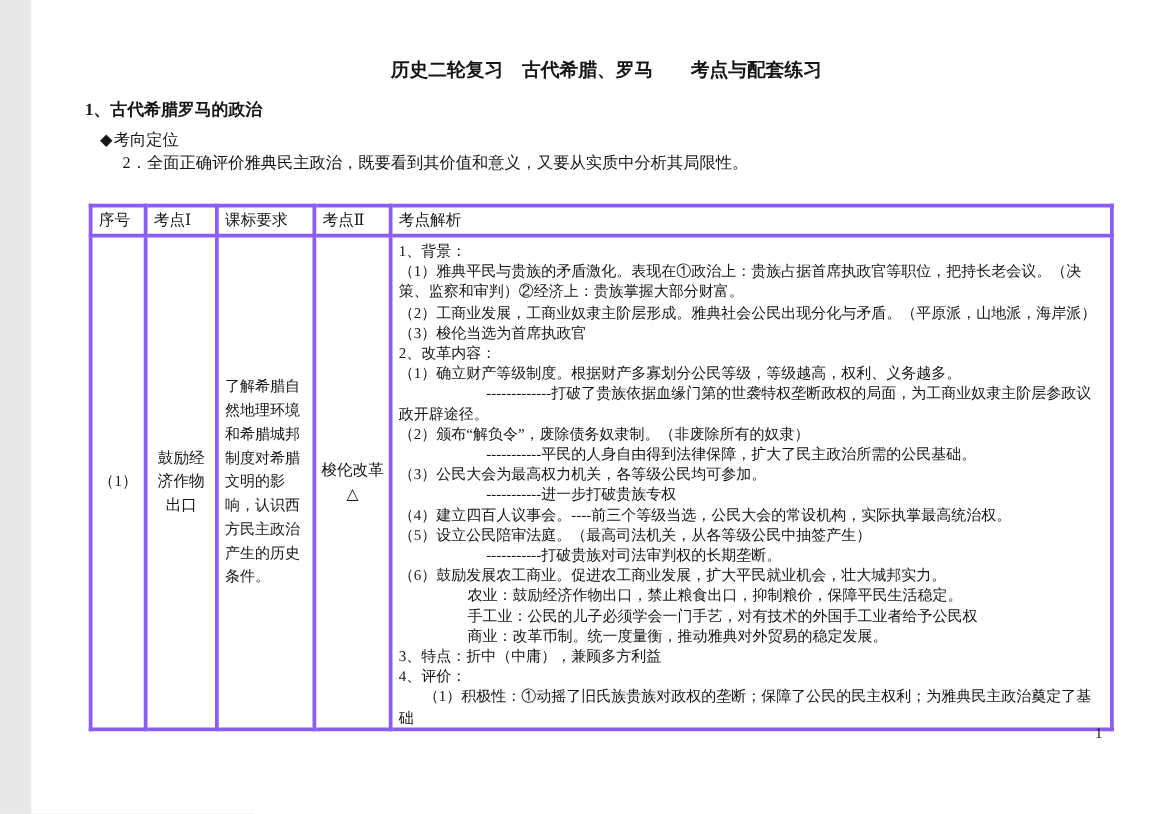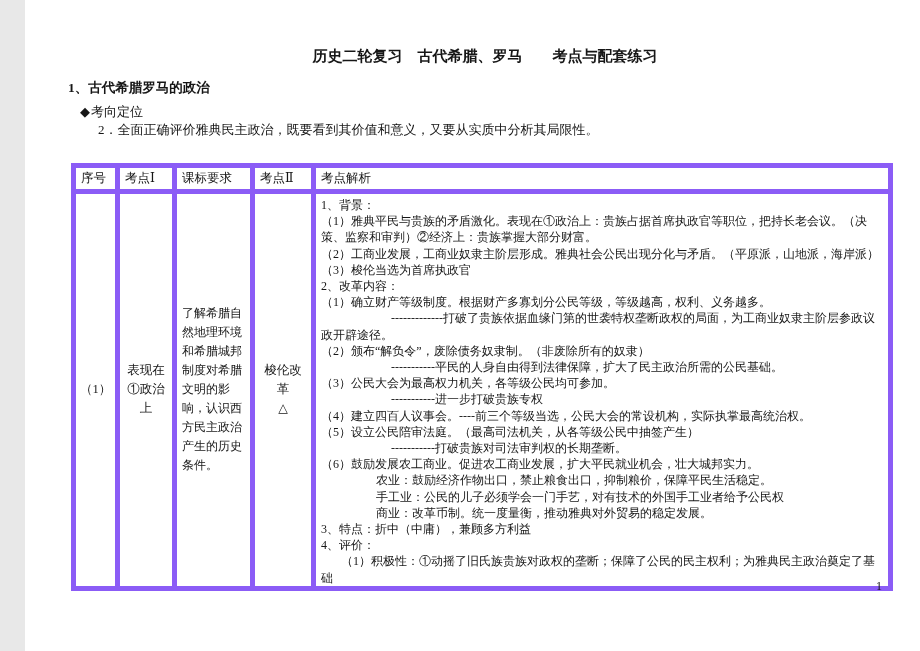--- a/index.html
+++ b/index.html
@@ -38,21 +38,21 @@
   .orient-row .oi-left{width:227px;flex:0 0 auto;}
   .orient-row .oi-right{flex:1 1 auto;}
   table.kaodian-table{
     position:absolute;
     left:46px;top:163px;
     width:817px;
     border-collapse:collapse;
     table-layout:fixed;
   }
   .kaodian-table th,.kaodian-table td{
-    border:5px solid #8b5cf6;
+    border:3px solid #8b5cf6;
     font-weight:normal;
     color:#161616;
   }
   .kaodian-table th{
     text-align:left;
     font-size:12.5px;
     padding:2px 5px;
     height:16px;
   }
   .kaodian-table tbody tr{height:387px;}
@@ -120,21 +120,21 @@
         <th>序号</th>
         <th>考点Ⅰ</th>
         <th>课标要求</th>
         <th>考点Ⅱ</th>
         <th>考点解析</th>
       </tr>
     </thead>
     <tbody>
       <tr>
         <td class="c-center">（1）</td>
-        <td class="c-center">表现在①政治上</td>
+        <td class="c-center">鼓励经济作物出口</td>
         <td class="c-kebiao">了解希腊自然地理环境和希腊城邦制度对希腊文明的影响，认识西方民主政治产生的历史条件。</td>
         <td class="c-center">
           <div>梭伦改革</div>
           <div class="sub-mark">△</div>
         </td>
         <td class="c-analysis">
           <div>
               <div class="aline ind0">1、背景：</div>
               <div class="aline ind0">（1）雅典平民与贵族的矛盾激化。表现在①政治上：贵族占据首席执政官等职位，把持长老会议。（决策、监察和审判）②经济上：贵族掌握大部分财富。</div>
               <div class="aline ind0">（2）工商业发展，工商业奴隶主阶层形成。雅典社会公民出现分化与矛盾。（平原派，山地派，海岸派）</div>

